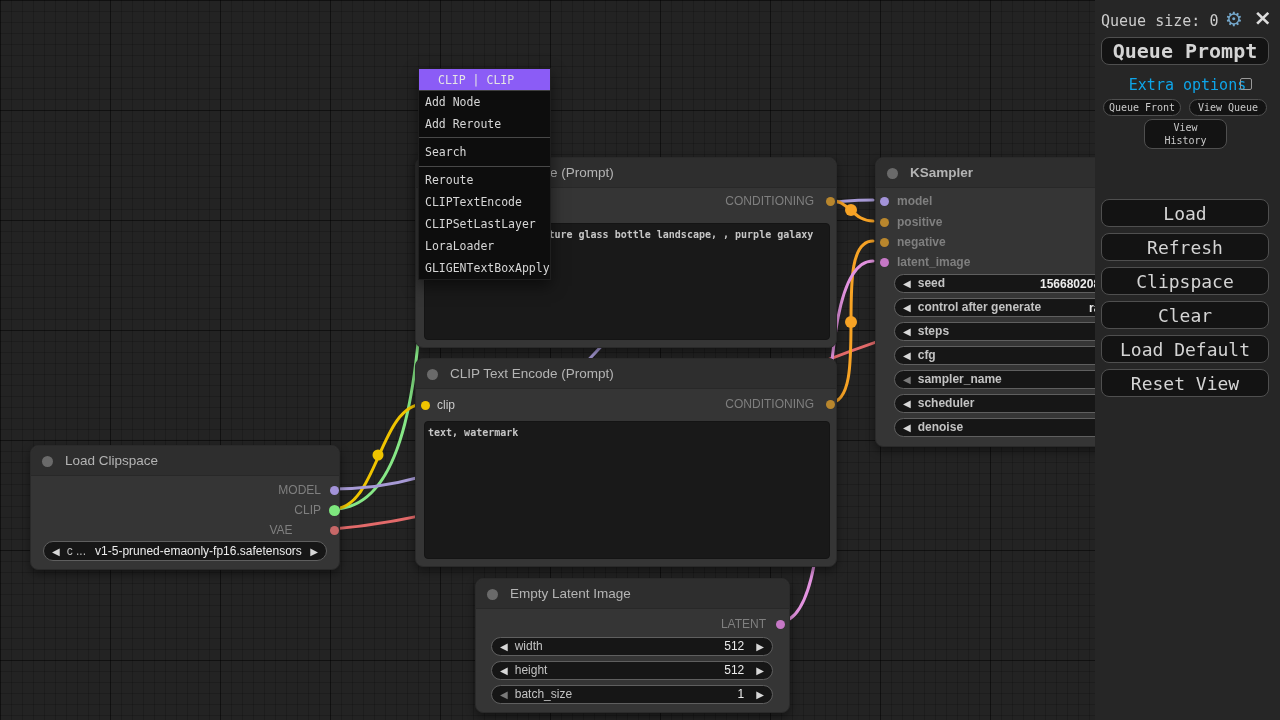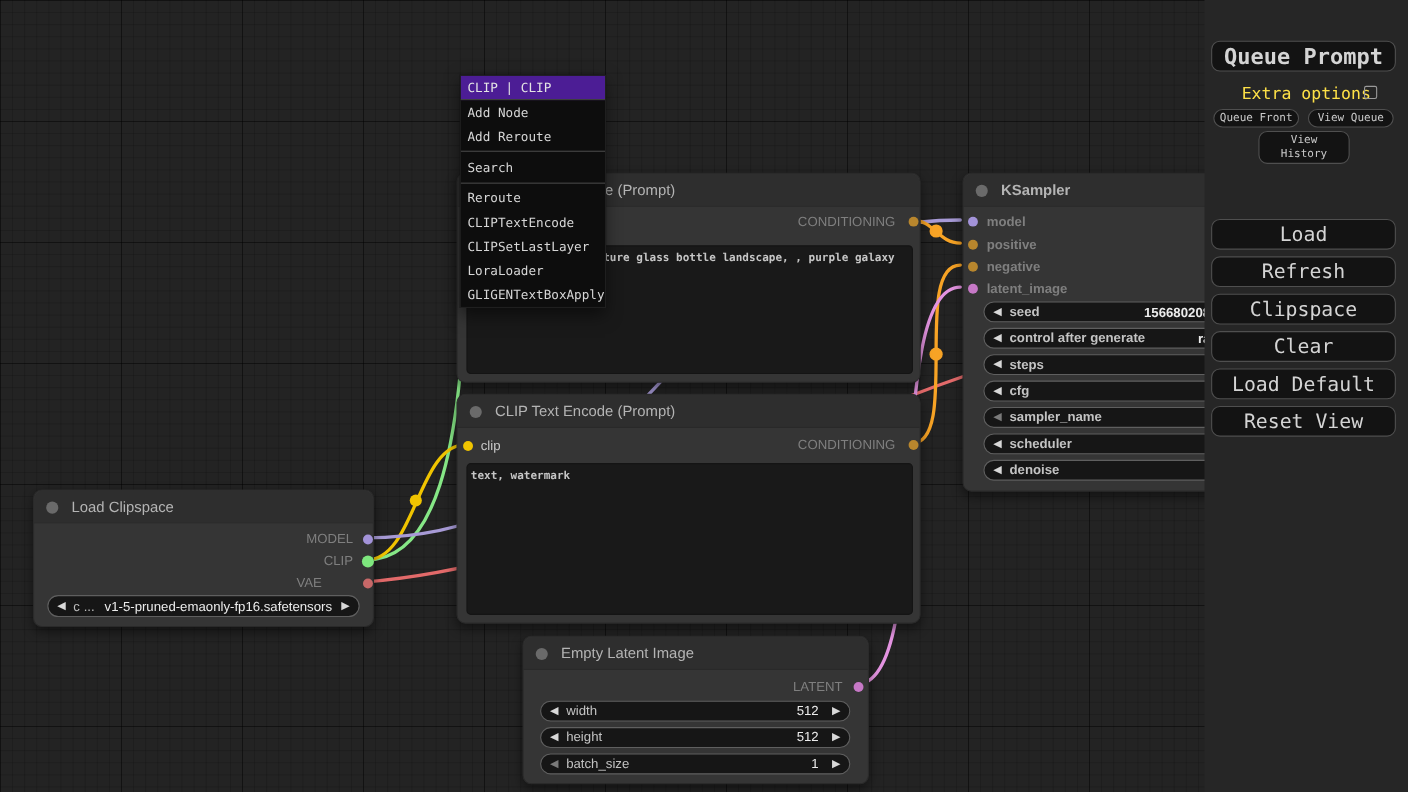--- a/index.html
+++ b/index.html
@@ -43,41 +43,41 @@
   .wvalue { color:#ececec; }
   .val-right { margin-left:auto; padding-right:12px; }
   .abs-val { position:absolute; top:2px; }
   .arr-right { margin-left:auto; }
 
   
   #ctx-menu { position:absolute; left:418px; top:68px; width:133px; z-index:3;
               background:#0d0d0d; border:1px solid #1f1f1f;
               box-shadow:0 6px 14px rgba(0,0,0,.5);
               font-family:"DejaVu Sans Mono", monospace; font-size:11.5px; color:#d6d6d6; }
-  .menu-header { height:22px; line-height:22px; padding-left:6px; color:#e4e4e4;
-                 background:#4c1d95; border-bottom:1px solid #3f3f3f; white-space:nowrap; }
+  .menu-header { height:22px; line-height:22px; padding-left:19px; color:#e4e4e4;
+                 background:#8b5cf6; border-bottom:1px solid #3f3f3f; white-space:nowrap; }
   .menu-item { height:22px; line-height:22px; padding-left:6px; white-space:nowrap; }
   .menu-sep { height:1px; background:#484848; margin:2px 0; }
 
   
   #sidebar { position:absolute; left:1095px; top:0; width:185px; height:720px; z-index:4;
              background:#262626; font-family:"DejaVu Sans Mono", monospace; color:#cccccc; }
   .sb-top { position:absolute; left:6px; top:10px; width:173px; height:22px; font-size:15px;
             line-height:22px; }
   .gear { position:absolute; right:31px; top:-2px; font-family:"DejaVu Sans", sans-serif;
           font-size:20px; color:#74a7cb; cursor:pointer; }
   .closex { position:absolute; right:2px; top:-3px; font-family:"DejaVu Sans", sans-serif;
             font-size:22px; font-weight:bold; color:#dddddd; cursor:pointer; }
   .sb-btn { position:absolute; left:6px; width:168px; background:#131313;
             border:1.5px solid #4f4f4f; border-radius:8px; color:#d4d4d4;
             display:flex; align-items:center; justify-content:center;
             font-family:"DejaVu Sans Mono", monospace; cursor:pointer; }
   #btn-queue-prompt { top:37px; height:28px; font-size:20px;font-weight:bold; }
   .extra-row { position:absolute; left:0; top:76px; width:185px; height:16px; text-align:center;
-               font-size:15px; color:#fde047; }
+               font-size:15px; color:#0ea5e9; }
   .checkbox { position:absolute; right:28px; top:2px; width:12px; height:12px;
               border:1px solid #9a9a9a; border-radius:2px; background:transparent; cursor:pointer; }
   .sb-small { position:absolute; height:17px; background:#131313; border:1px solid #4f4f4f;
               border-radius:9px; color:#c9c9c9; font-size:10px; display:flex; align-items:center;
               justify-content:center; font-family:"DejaVu Sans Mono", monospace; cursor:pointer; }
   #btn-queue-front { left:8px;  top:99px; width:78px; }
   #btn-view-queue  { left:94px; top:99px; width:78px; }
   #btn-view-history{ left:49px; top:119px; width:83px; height:30px; border-radius:8px;
                      line-height:13px; text-align:center; }
   #btn-view-history div { width:52px; }
@@ -217,20 +217,27 @@
   <div class="menu-item" style="height:24px; line-height:24px;">Search</div>
   <div class="menu-sep"></div>
   <div class="menu-item">Reroute</div>
   <div class="menu-item">CLIPTextEncode</div>
   <div class="menu-item">CLIPSetLastLayer</div>
   <div class="menu-item">LoraLoader</div>
   <div class="menu-item">GLIGENTextBoxApply</div>
 </div>
 
 <div id="sidebar">
+  <div class="sb-top">
+    <span>Queue size:</span>
+    <span> </span>
+    <span>0</span>
+    <span class="gear">⚙</span>
+    <span class="closex">×</span>
+  </div>
   <div class="sb-btn" id="btn-queue-prompt">Queue Prompt</div>
   <div class="extra-row">
     <span>Extra options</span>
     <span class="checkbox"></span>
   </div>
   <div class="sb-small" id="btn-queue-front">Queue Front</div>
   <div class="sb-small" id="btn-view-queue">View Queue</div>
   <div class="sb-small" id="btn-view-history">
       <div>View History</div>
     </div>

